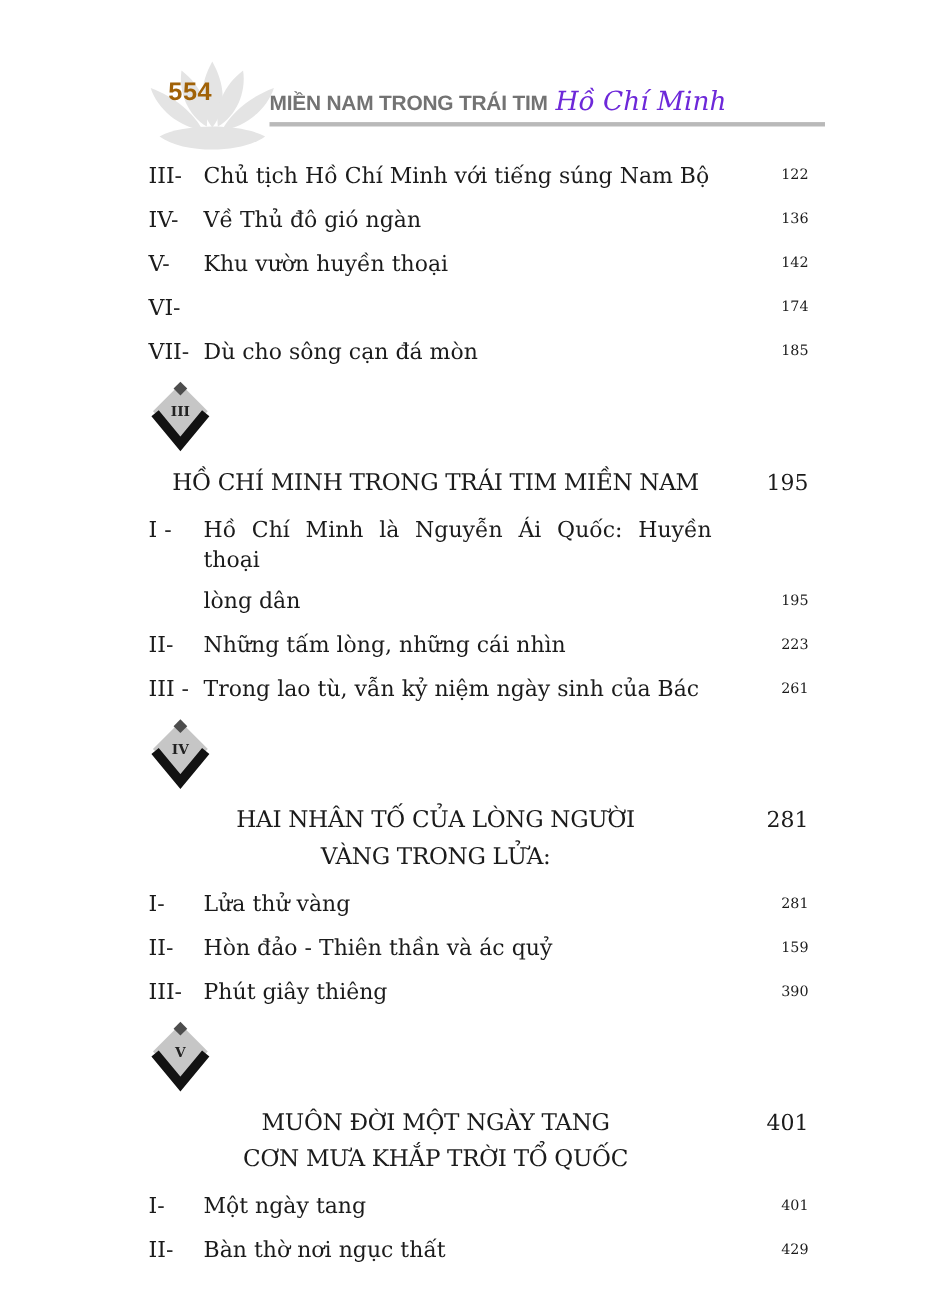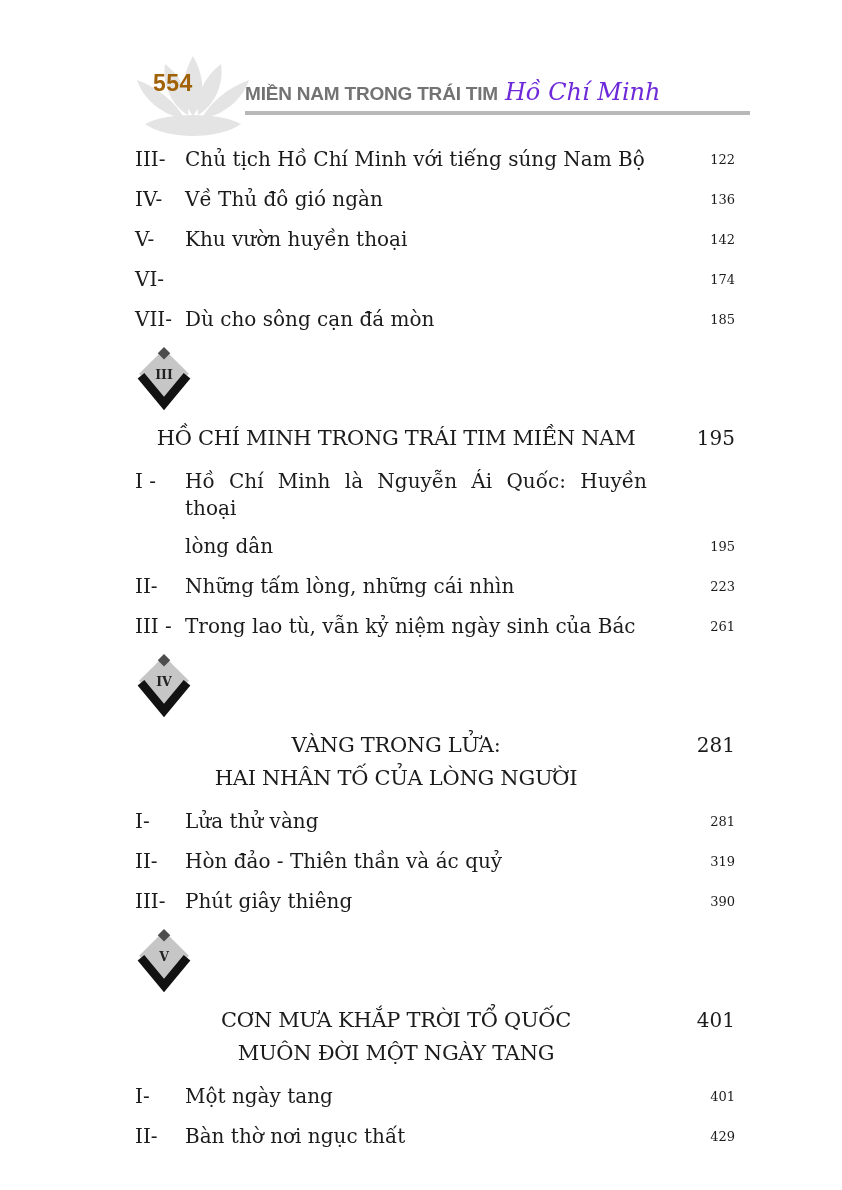--- a/index.html
+++ b/index.html
@@ -153,58 +153,58 @@
       <div class="ornament">
         <svg class="orn-svg" viewBox="0 0 60 74">
      <polygon points="30,3 56,29 30,55 4,29" fill="var(--diamond)"></polygon>
      <polygon points="30,1 36.5,7.5 30,14 23.5,7.5" fill="#4d4d4d"></polygon>
      <text x="30" y="34" text-anchor="middle" class="orn-num">IV</text>
      <polyline points="6,31 30,60 54,31" fill="none" stroke="var(--chevron)" stroke-width="9"></polyline>
    </svg>
       </div>
       <div class="heading">
         <div class="hlines">
+          <div>HAI NHÂN TỐ CỦA LÒNG NGƯỜI</div>
           <div>VÀNG TRONG LỬA:</div>
-          <div>HAI NHÂN TỐ CỦA LÒNG NGƯỜI</div>
         </div>
         <div class="hpage">281</div>
       </div>
       <div class="entry">
         <span class="numeral">I-</span>
         <div class="mid">
           <div class="eline">Lửa thử vàng</div>
         </div>
         <span class="epage">281</span>
       </div>
       <div class="entry">
         <span class="numeral">II-</span>
         <div class="mid">
           <div class="eline">Hòn đảo - Thiên thần và ác quỷ</div>
         </div>
-        <span class="epage">319</span>
+        <span class="epage">159</span>
       </div>
       <div class="entry">
         <span class="numeral">III-</span>
         <div class="mid">
           <div class="eline">Phút giây thiêng</div>
         </div>
         <span class="epage">390</span>
       </div>
       <div class="ornament">
         <svg class="orn-svg" viewBox="0 0 60 74">
      <polygon points="30,3 56,29 30,55 4,29" fill="var(--diamond)"></polygon>
      <polygon points="30,1 36.5,7.5 30,14 23.5,7.5" fill="#4d4d4d"></polygon>
      <text x="30" y="34" text-anchor="middle" class="orn-num">V</text>
      <polyline points="6,31 30,60 54,31" fill="none" stroke="var(--chevron)" stroke-width="9"></polyline>
    </svg>
       </div>
       <div class="heading">
         <div class="hlines">
+          <div>MUÔN ĐỜI MỘT NGÀY TANG</div>
           <div>CƠN MƯA KHẮP TRỜI TỔ QUỐC</div>
-          <div>MUÔN ĐỜI MỘT NGÀY TANG</div>
         </div>
         <div class="hpage">401</div>
       </div>
       <div class="entry">
         <span class="numeral">I-</span>
         <div class="mid">
           <div class="eline">Một ngày tang</div>
         </div>
         <span class="epage">401</span>
       </div>

